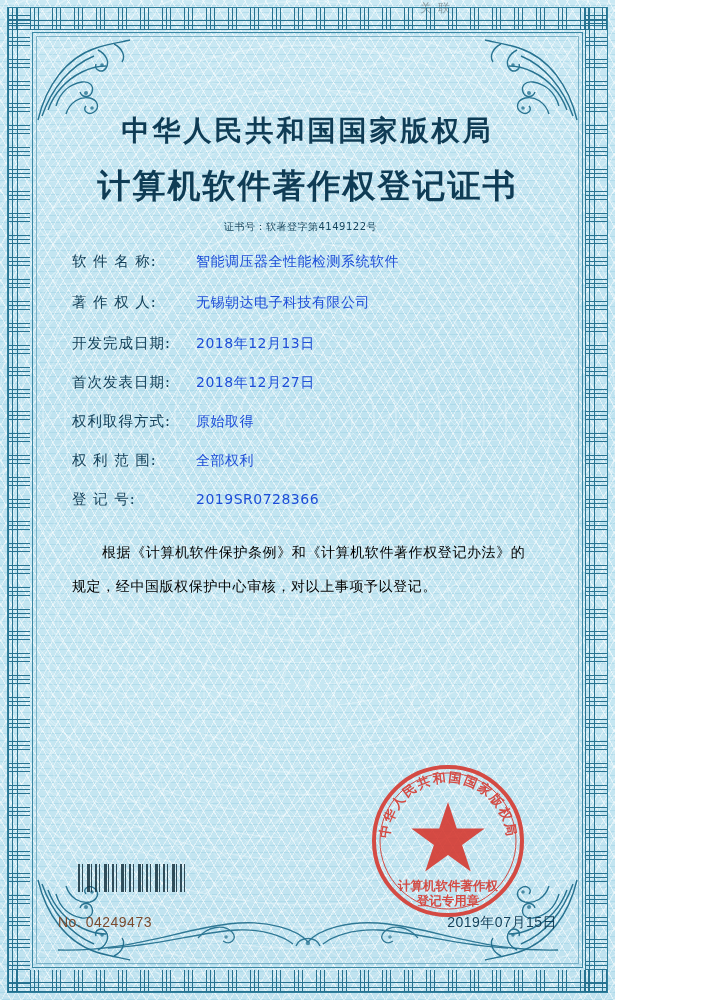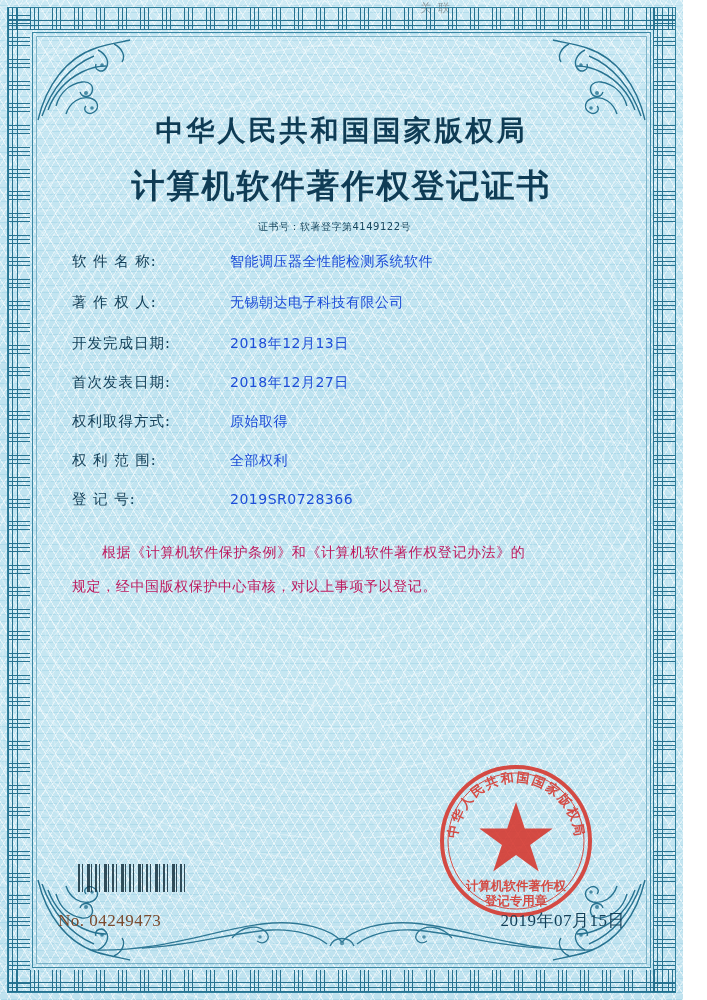--- a/index.html
+++ b/index.html
@@ -6,21 +6,21 @@
     margin: 0;
     padding: 0;
     background: #ffffff;
   }
   body {
     font-family: "DejaVu Sans", "Liberation Sans", sans-serif;
   }
 
   .page {
     position: relative;
-    width: 683px;
+    width: 615px;
     height: 1000px;
     overflow: hidden;
     background: #cfeaf4;
   }
 
   
   .bg-base {
     position: absolute;
     inset: 0;
     background:
@@ -165,21 +165,20 @@
 
   .fields {
     margin-top: 18px;
     padding-left: 24px;
     padding-right: 10px;
   }
   .field-row {
     display: flex;
     align-items: flex-end;
     margin-bottom: 22px;
-    gap: 34px;
   }
   .field-label {
     width: 124px;
     flex: 0 0 124px;
     font-size: 14.5px;
     color: #103c55;
     font-family: "DejaVu Serif", "Liberation Serif", serif;
     letter-spacing: 1px;
     white-space: nowrap;
   }
@@ -199,21 +198,21 @@
     letter-spacing: 1px;
   }
 
   .row-tight { margin-bottom: 20px; }
 
   .statement {
     margin-top: 26px;
     padding-left: 24px;
     padding-right: 18px;
     font-size: 14px;
-    color: #be185d;
+    color: #000000;
     font-family: "DejaVu Serif", "Liberation Serif", serif;
     line-height: 34px;
     letter-spacing: .6px;
   }
   .statement .indent { display: block; text-indent: 30px; }
 
   
   .barcode {
     position: absolute;
     left: 78px;
@@ -239,23 +238,23 @@
   .seal svg { width: 100%; height: 100%; display: block; }
 
   .footer {
     position: absolute;
     left: 58px;
     right: 58px;
     bottom: 68px;
     display: flex;
     justify-content: space-between;
     align-items: baseline;
-    font-size: 17px;
+    font-size: 14px;
     color: #123f58;
-    font-family: Liberation Serif, serif;
+    font-family: Liberation Sans, sans-serif;
     letter-spacing: .5px;
   }
   .footer .serial { color: #7a4a2e; }
 
   .top-smudge {
     position: absolute;
     left: 420px;
     top: 0px;
     font-size: 12px;
     color: rgba(60,60,60,.45);

